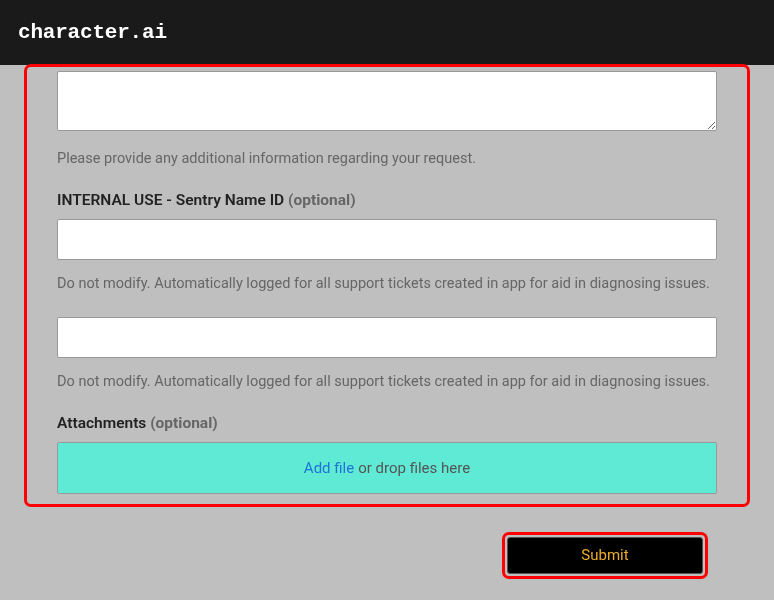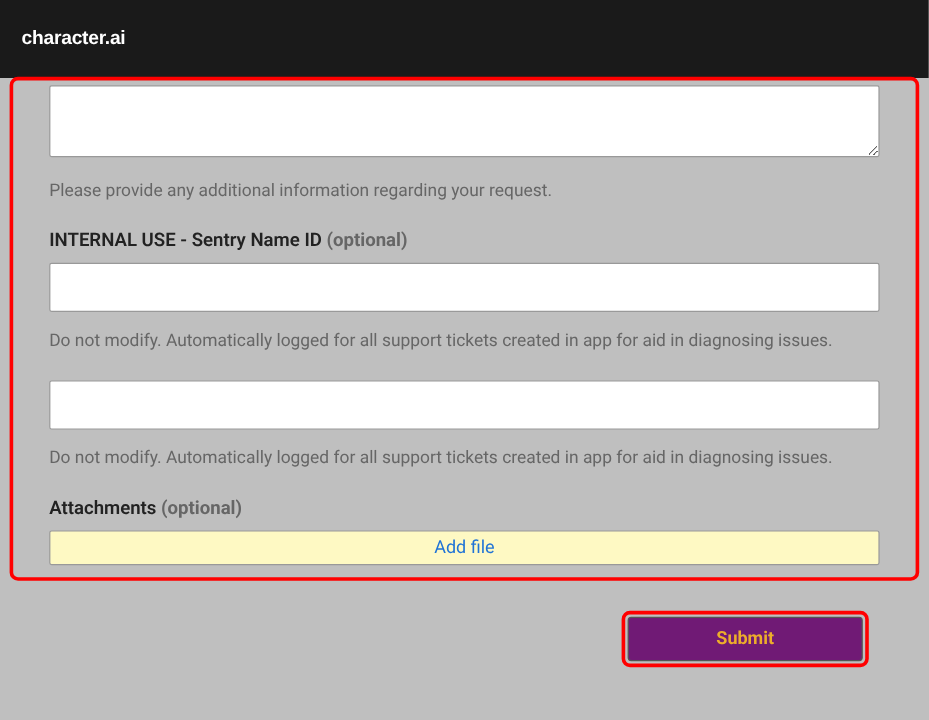--- a/index.html
+++ b/index.html
@@ -16,27 +16,27 @@
     }
     .header {
       background: #1a1a1a;
       height: 65px;
       display: flex;
       align-items: center;
       padding-left: 18px;
     }
     .logo {
       color: #fff;
-      font-size: 16px;
+      font-size: 21px;
       font-weight: 700;
-      font-family: Liberation Sans, sans-serif;
+      font-family: Liberation Mono, monospace;
       letter-spacing: -0.2px;
     }
     .content {
-      padding: 0 8px;
+      padding: 0 24px;
       position: relative;
     }
     .form-highlight {
       border: 3px solid #ff0000;
       border-radius: 7px;
       padding: 0 30px 0 30px;
       margin-top: -1px;
       background: transparent;
     }
     .field-group {
@@ -76,22 +76,22 @@
       height: 41px;
       background: #fff;
       border: 1px solid #999;
       border-radius: 2px;
       font-family: inherit;
       font-size: 14px;
       padding: 0 10px;
     }
     .dropzone {
       width: 100%;
-      height: 29px;
-      background: #fef9c3;
+      height: 52px;
+      background: #5eead4;
       border: 1px solid #999;
       border-radius: 2px;
       display: flex;
       align-items: center;
       justify-content: center;
       font-size: 15px;
       margin-bottom: 10px;
     }
     .add-file-link {
       color: #1f73d6;
@@ -105,28 +105,28 @@
       display: flex;
       justify-content: flex-end;
       padding: 25px 42px 0 0;
     }
     .submit-highlight {
       border: 3px solid #ff0000;
       border-radius: 7px;
       padding: 2px;
     }
     .submit-btn {
-      background: #701a75;
+      background: #000000;
       color: #ECAD2B;
       border: 1px solid #555;
       border-radius: 3px;
       width: 196px;
       height: 37px;
       font-size: 15px;
-      font-weight: 700;
+      font-weight: 400;
       cursor: pointer;
       font-family: inherit;
     }
     .field-group.first {
       margin-top: 0;
     }
     .spacer-top {
       height: 4px;
     }
   </style>
@@ -160,20 +160,21 @@
       <div class="help-text">Do not modify. Automatically logged for all support tickets created in app for aid in diagnosing issues.</div>
     </div>
 
     <div class="field-group" style="margin-bottom:0;">
       <label class="field-label">
         <span>Attachments</span>
         <span class="optional-tag">(optional)</span>
       </label>
       <div class="dropzone">
         <span class="add-file-link">Add file</span>
+        <span class="drop-text">or drop files here</span>
       </div>
     </div>
   </div>
 
   <div class="submit-row">
     <div class="submit-highlight">
       <button class="submit-btn">Submit</button>
     </div>
   </div>
 </div>

